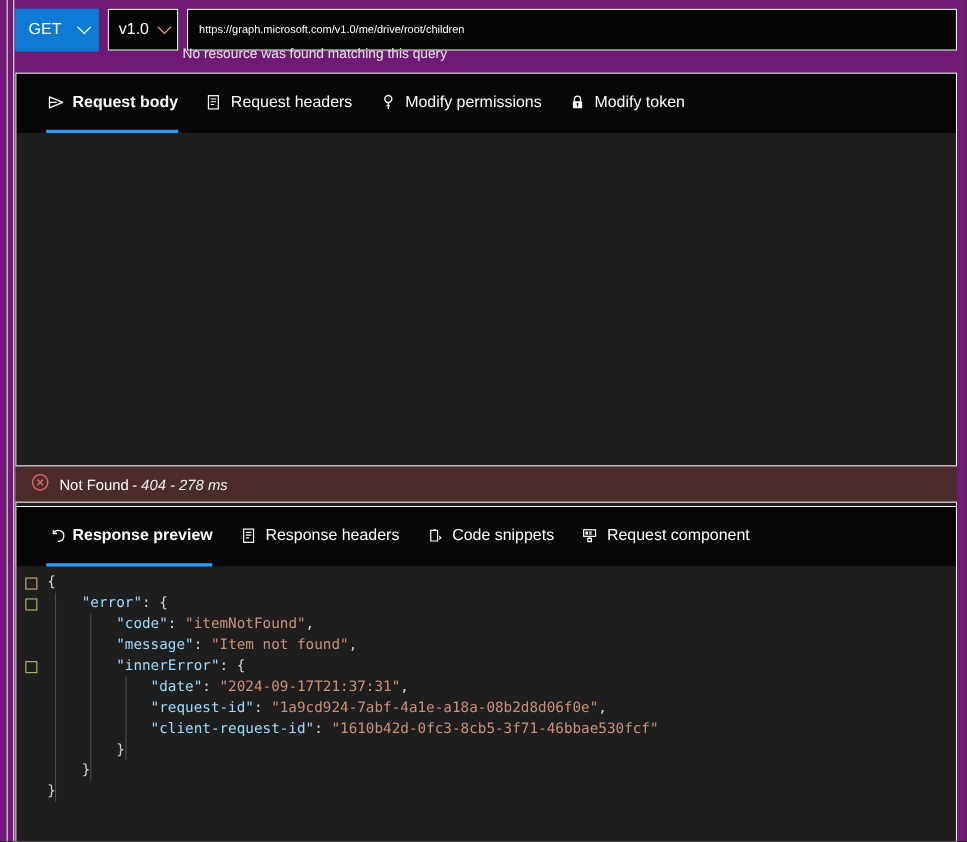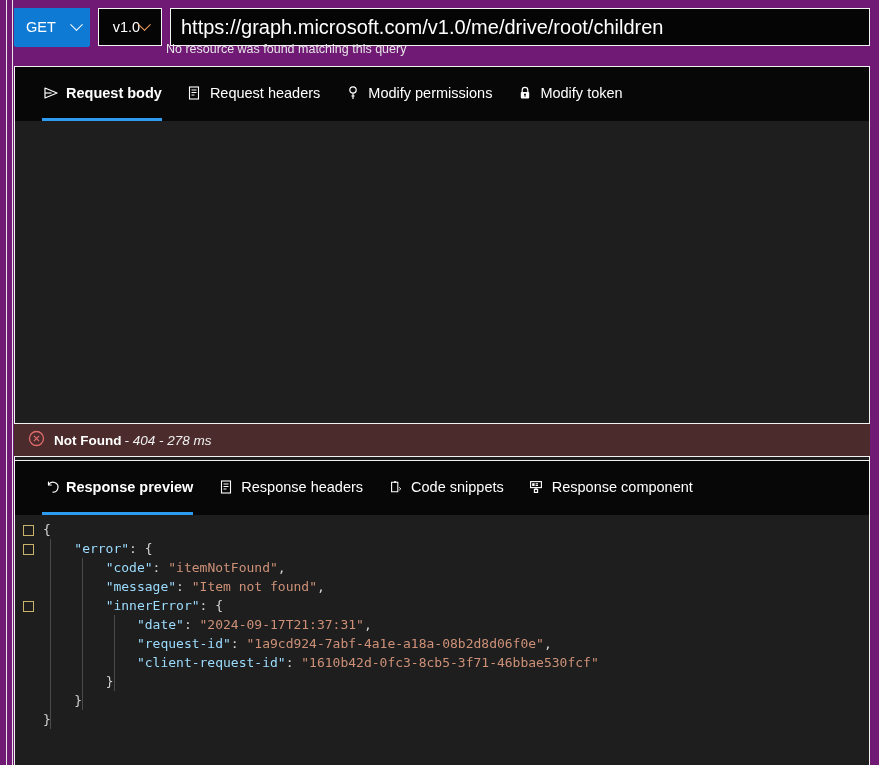--- a/index.html
+++ b/index.html
@@ -62,40 +62,40 @@
     height: 2px;
     background: #0f7ad4;
   }
   .version-select {
     width: 64px;
     background: #050505;
     border: 1px solid #f2f2f2;
     color: #ffffff;
     display: flex;
     align-items: center;
-    justify-content: center;
+    justify-content: space-between;
     padding: 0 7px 0 9px;
     font-size: 14.5px;
     cursor: pointer;
   }
   .chev {
     display: inline-block;
     width: 9px; height: 9px;
     border-right: 1.6px solid currentColor;
     border-bottom: 1.6px solid currentColor;
     transform: rotate(45deg) translate(-2px, -2px);
   }
   .chev-warm { color: #f0a060; }
 
   .url-field {
     flex: 1;
     background: #050505;
     border: 1px solid #f2f2f2;
     color: #ffffff;
-    font-size: 20px;
+    font-size: 10px;
     padding: 0 10px;
     display: flex;
     align-items: center;
     cursor: text;
     overflow: hidden;
     white-space: nowrap;
   }
 
   .query-hint {
     position: absolute;
@@ -186,21 +186,21 @@
     border-top: 1px solid #f2f2f2;
     border-bottom: 1px solid #f2f2f2;
     display: flex;
     align-items: center;
     gap: 9px;
     padding-left: 14px;
     color: #ffffff;
     font-size: 13.5px;
   }
   .status-icon { flex: none; display: block; }
-  .status-strong { font-weight: bold; }
+  .status-strong { font-weight: normal; }
   .status-rest { color: #f0f0f0; font-style: italic; }
 
   
   .editor {
     display: flex;
     height: 100%;
     font-family: "DejaVu Sans Mono", monospace;
     font-size: 13px;
     line-height: 19px;
     padding-top: 5px;
@@ -363,21 +363,21 @@
       <div class="tab">
         <span class="tab-icon">
           <svg width="16" height="16" viewBox="0 0 16 16">
               <rect x="2.6" y="2.6" width="10.8" height="6" fill="none" stroke="#fff" stroke-width="1.1"></rect>
               <rect x="4.2" y="4.2" width="2.4" height="2.8" fill="#fff"></rect>
               <rect x="7.6" y="4.2" width="2.4" height="1.1" fill="#fff"></rect>
               <rect x="7.6" y="5.9" width="2.4" height="1.1" fill="#fff"></rect>
               <path d="M8 8.6v2M6.4 10.4h3.2v3H6.4z" fill="none" stroke="#fff" stroke-width="1.1"></path>
             </svg>
         </span>
-        <span>Response component</span>
+        <span>Request component</span>
       </div>
 
 
     </div>
 
     <div class="panel-body">
       <div class="editor">
         <div class="gutter" id="gutter">
             <div class="gutter-cell">
               <div class="fold-box"></div>

